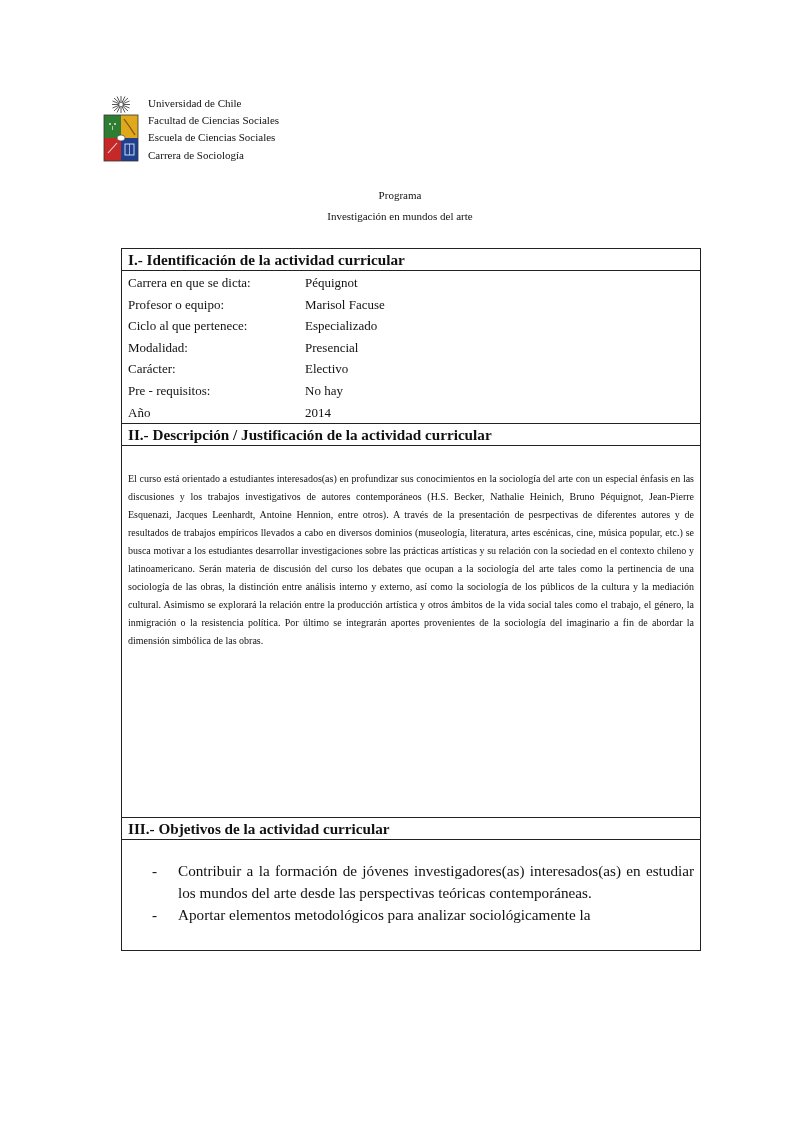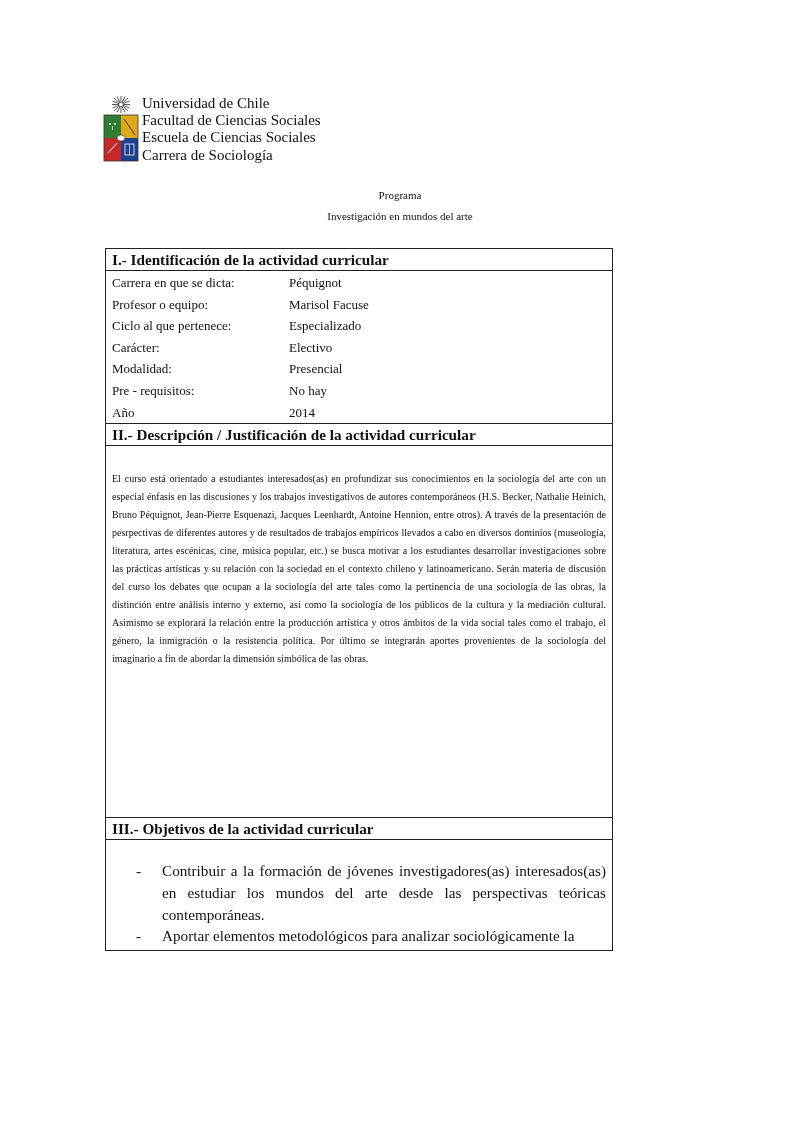--- a/index.html
+++ b/index.html
@@ -1,23 +1,23 @@
 <!DOCTYPE html>
 <html><head>
 <meta charset="utf-8">
 <style>
   html, body { margin: 0; padding: 0; background: #ffffff; }
   body { width: 800px; height: 1132px; position: relative; overflow: hidden;
          font-family: "Liberation Serif", "DejaVu Serif", serif; color: #111; }
   .header { position: absolute; left: 100px; top: 93px; height: 72px; display: flex; }
   .logo { width: 42px; height: 72px; position: relative; }
-  .inst { position: absolute; left: 142px; top: 95px; font-size: 15px; line-height: 17.2px; }
+  .inst { position: absolute; left: 148px; top: 95px; font-size: 11px; line-height: 17.2px; }
   .inst div { white-space: nowrap; }
   .titles { position: absolute; left: 0; width: 800px; top: 185px; text-align: center; font-size: 11px; line-height: 21px; }
-  .doc-table { position: absolute; left: 105px; top: 248px; width: 508px; border: 1.5px solid #222; box-sizing: border-box; }
+  .doc-table { position: absolute; left: 121px; top: 248px; width: 580px; border: 1.5px solid #222; box-sizing: border-box; }
   .sec-head { font-weight: bold; font-size: 15.2px; height: 21px; line-height: 21px; padding-left: 6px;
               border-bottom: 1.5px solid #222; white-space: nowrap; }
   .sec-head.topline { border-top: 1.5px solid #222; }
   .info { padding: 1px 0 0 6px; font-size: 13px; line-height: 21.6px; }
   .info-row { display: flex; }
   .info-row .lbl { width: 177px; flex: none; }
   .info-row .val { flex: 1; }
   .desc { padding: 24px 6px 10px 6px; font-size: 10px; line-height: 18px; text-align: justify; height: 371px; box-sizing: border-box; }
   .desc p { margin: 0; }
   .obj { padding: 20px 6px 0 6px; font-size: 15.2px; line-height: 21.7px; height: 110px; overflow: hidden; box-sizing: border-box; }
@@ -85,26 +85,26 @@
       <div class="lbl">Profesor o equipo:</div>
       <div class="val">Marisol Facuse</div>
     </div>
     <div class="info-row">
       <div class="lbl">Ciclo al que pertenece:</div>
       <div class="val">Especializado</div>
     </div>
     <div class="info-row">
     </div>
     <div class="info-row">
+      <div class="lbl">Modalidad:</div>
+      <div class="val">Presencial</div>
+    </div>
+    <div class="info-row">
       <div class="lbl">Carácter:</div>
       <div class="val">Electivo</div>
-    </div>
-    <div class="info-row">
-      <div class="lbl">Modalidad:</div>
-      <div class="val">Presencial</div>
     </div>
     <div class="info-row">
       <div class="lbl">Pre - requisitos:</div>
       <div class="val">No hay</div>
     </div>
     <div class="info-row">
       <div class="lbl">Año</div>
       <div class="val">2014</div>
     </div>
   </div>

